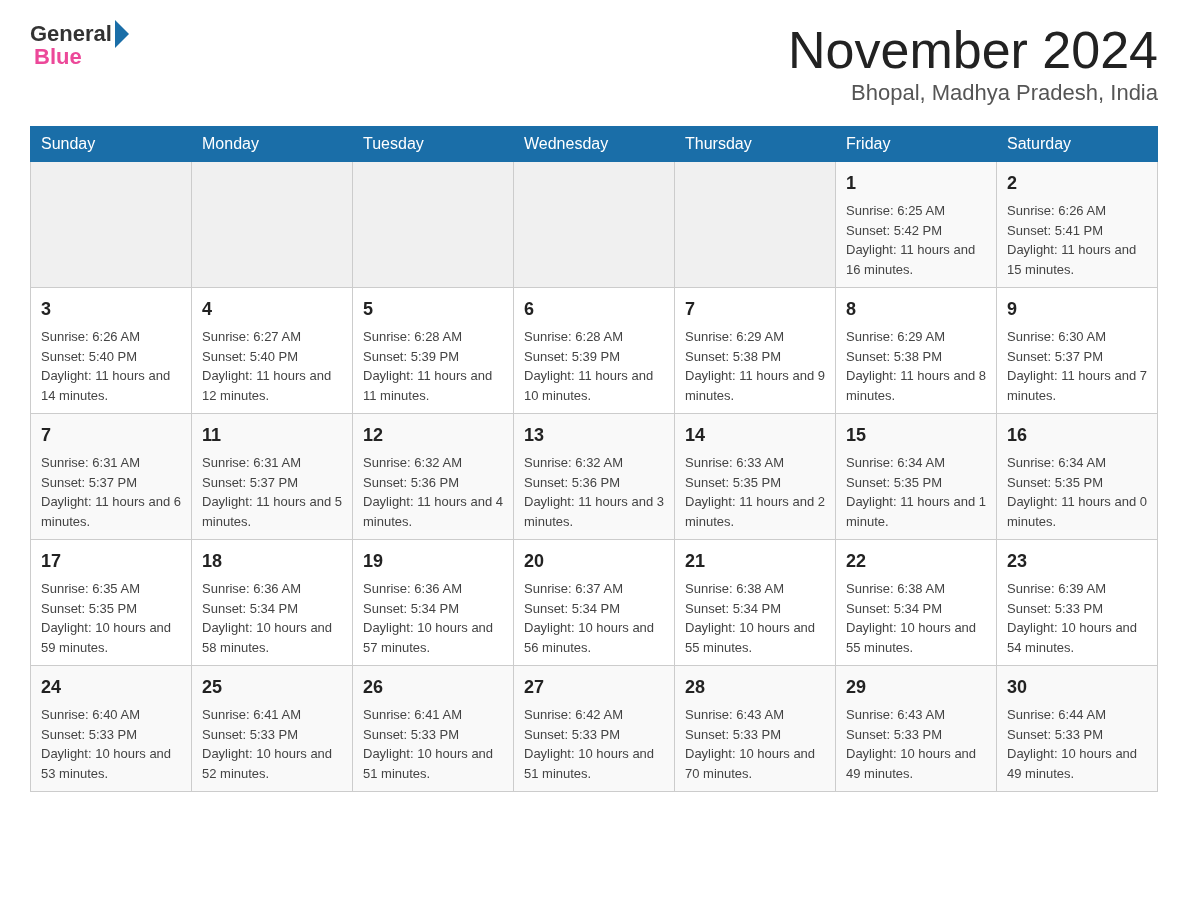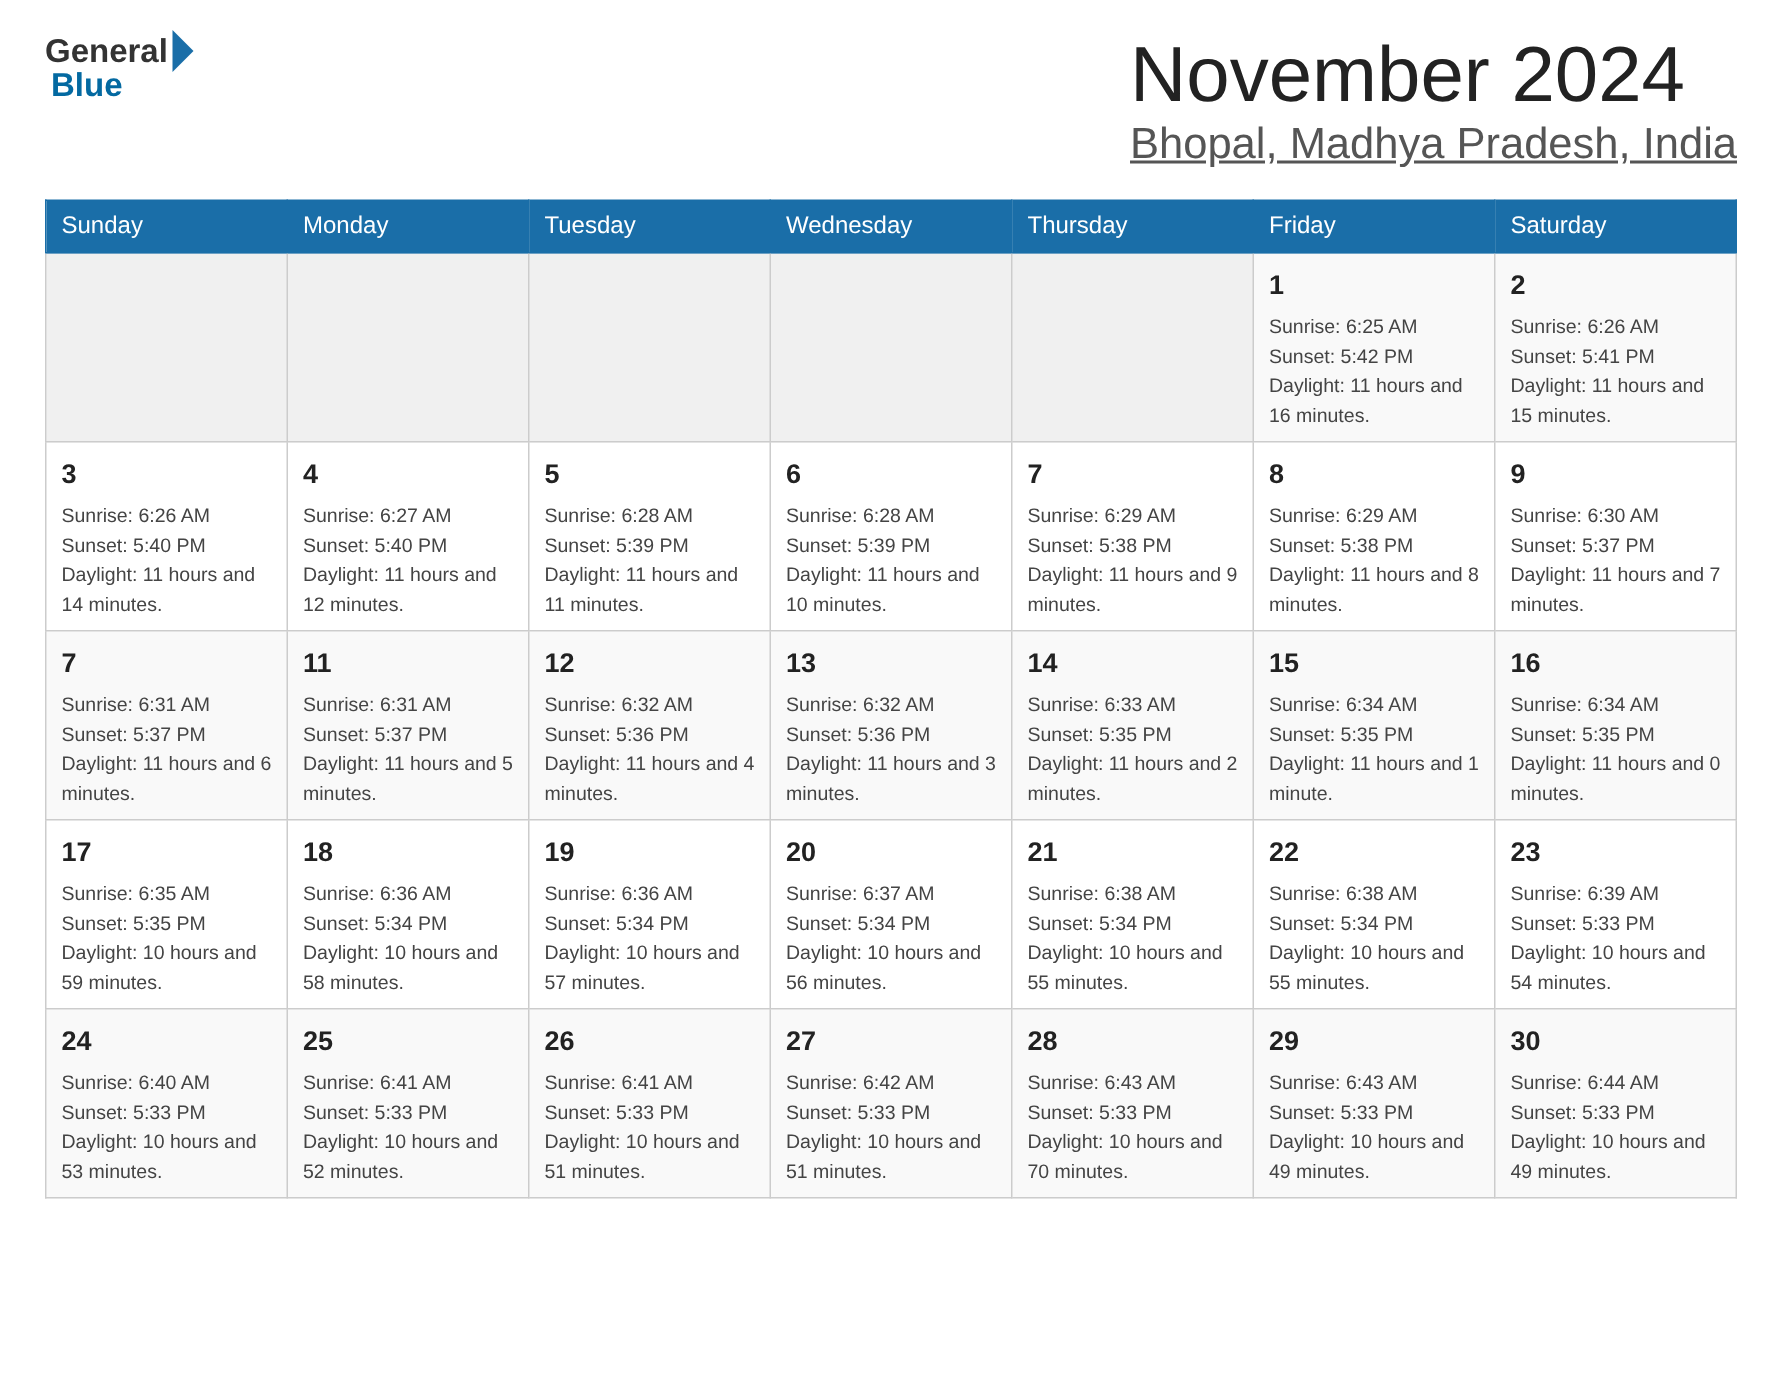--- a/index.html
+++ b/index.html
@@ -32,38 +32,37 @@
     }
     .logo-arrow {
       width: 0;
       height: 0;
       border-left: 14px solid #1a6ea8;
       border-top: 14px solid transparent;
       border-bottom: 14px solid transparent;
       margin-left: 3px;
     }
     .logo-blue {
-      color: #0369a1;
+      color: #ec4899;
       font-size: 22px;
       font-weight: bold;
       margin-top: -4px;
       margin-left: 4px;
     }
     .title-area {
-      text-align: left;
+      text-align: right;
     }
     .month-title {
       font-size: 52px;
       font-weight: normal;
       color: #222;
     }
     .location-title {
-      font-size: 29px;
+      font-size: 22px;
       color: #555;
-      text-decoration: underline;
     }
 
     table {
       width: 100%;
       border-collapse: collapse;
       table-layout: fixed;
     }
     thead tr th {
       background-color: #1a6ea8;
       color: #fff;

